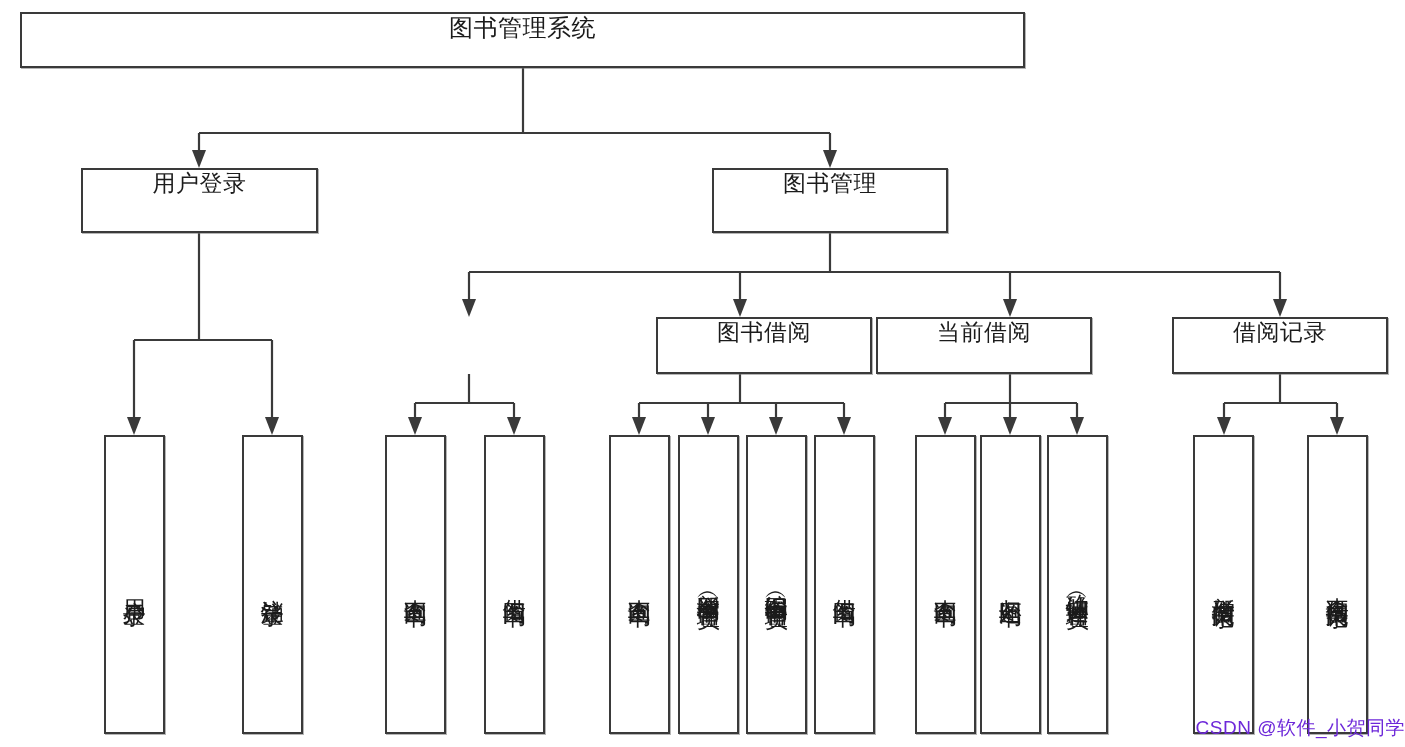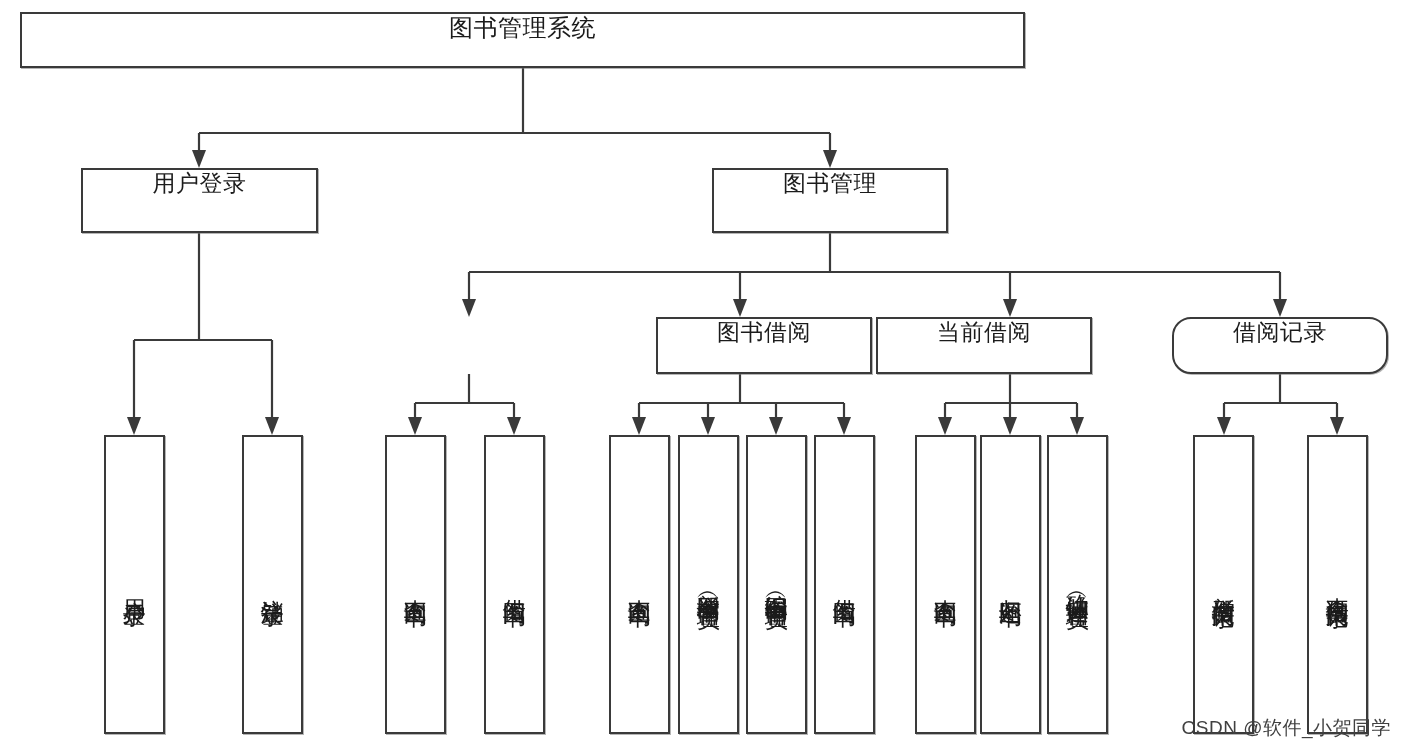--- a/index.html
+++ b/index.html
@@ -63,24 +63,24 @@
   .edge-layer path, .edge-layer line, .edge-layer polyline {
     stroke: #3a3a3a;
     stroke-width: 2.2;
     fill: none;
   }
   .arrowhead { fill: #3a3a3a; stroke: none; }
 
   
   .watermark {
     position: absolute;
-    right: 14px;
+    right: 0;
     bottom: 6px;
     font-size: 19px;
-    color: #404040;
+    color: #6d28d9;
     white-space: nowrap;
     letter-spacing: 0.5px;
   }
 </style>
 </head>
 <body>
 
 <div id="canvas">
 
   <svg class="edge-layer" viewBox="0 0 1405 747" width="1405" height="747">
@@ -155,21 +155,21 @@
   <div class="node" style="left:712px; top:168px; width:236px; height:65px;">
     <span class="label">图书管理</span>
   </div>
 
   <div class="node" style="left:656px; top:317px; width:216px; height:57px;">
     <span class="label">图书借阅</span>
   </div>
   <div class="node" style="left:876px; top:317px; width:216px; height:57px;">
     <span class="label">当前借阅</span>
   </div>
-  <div class="node" style="left:1172px; top:317px; width:216px; height:57px;border-radius:19px;">
+  <div class="node" style="left:1172px; top:317px; width:216px; height:57px;">
     <span class="label">借阅记录</span>
   </div>
 
   <div class="node leaf" style="left:104px; top:435px; width:61px; height:299px;">
     <span class="label">用户登录</span>
   </div>
   <div class="node leaf" style="left:242px; top:435px; width:61px; height:299px;">
     <span class="label">注销登录</span>
   </div>
 

